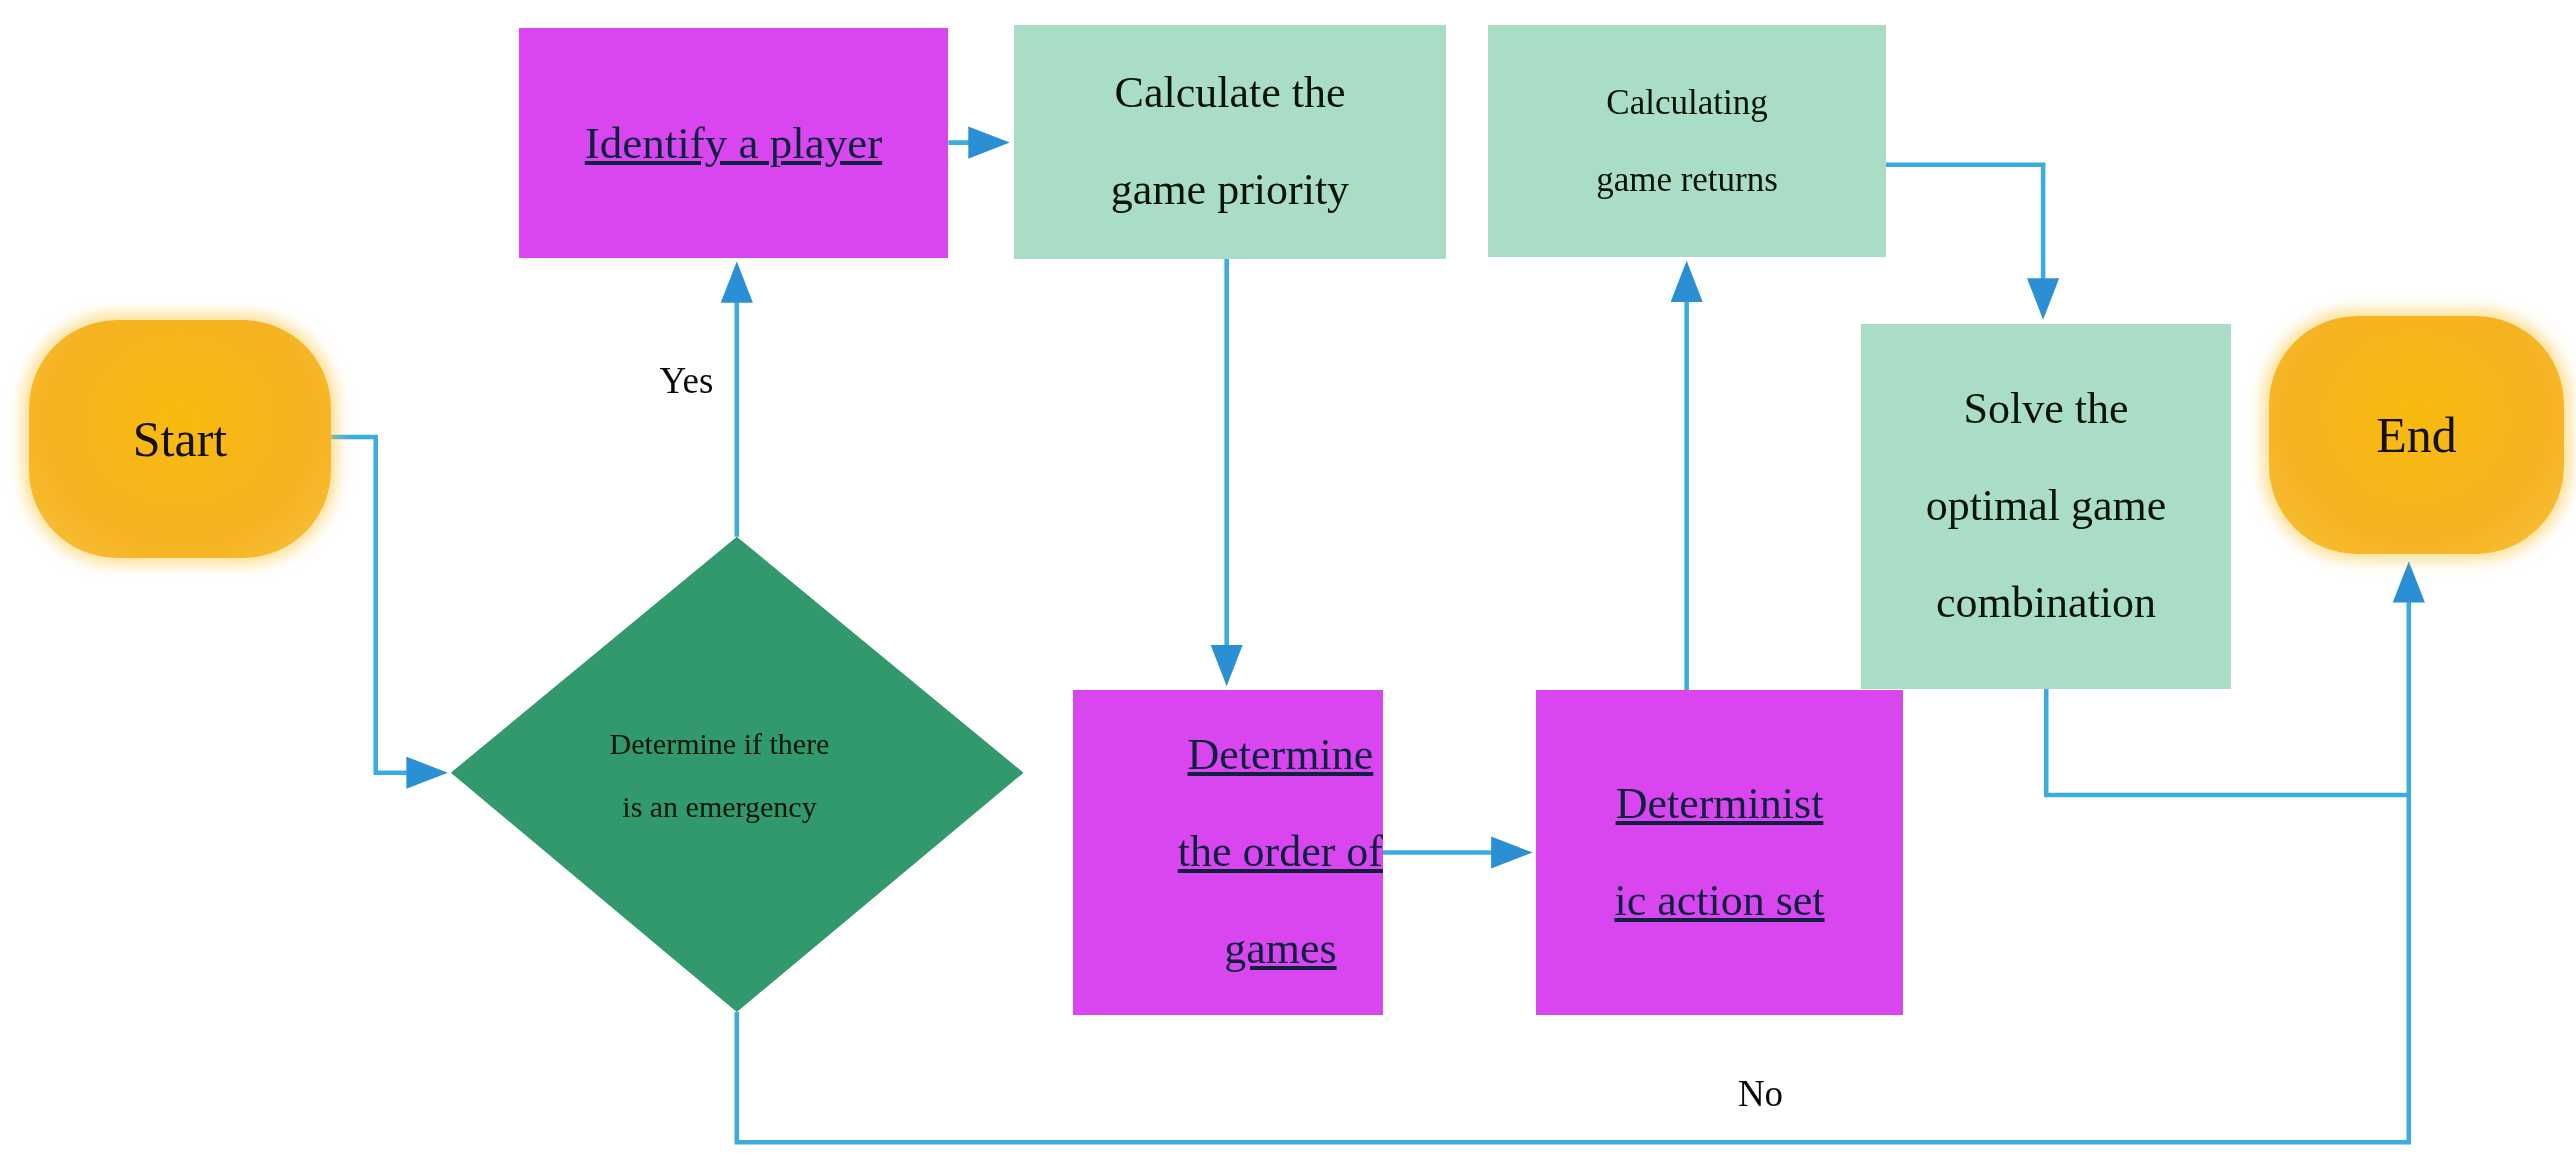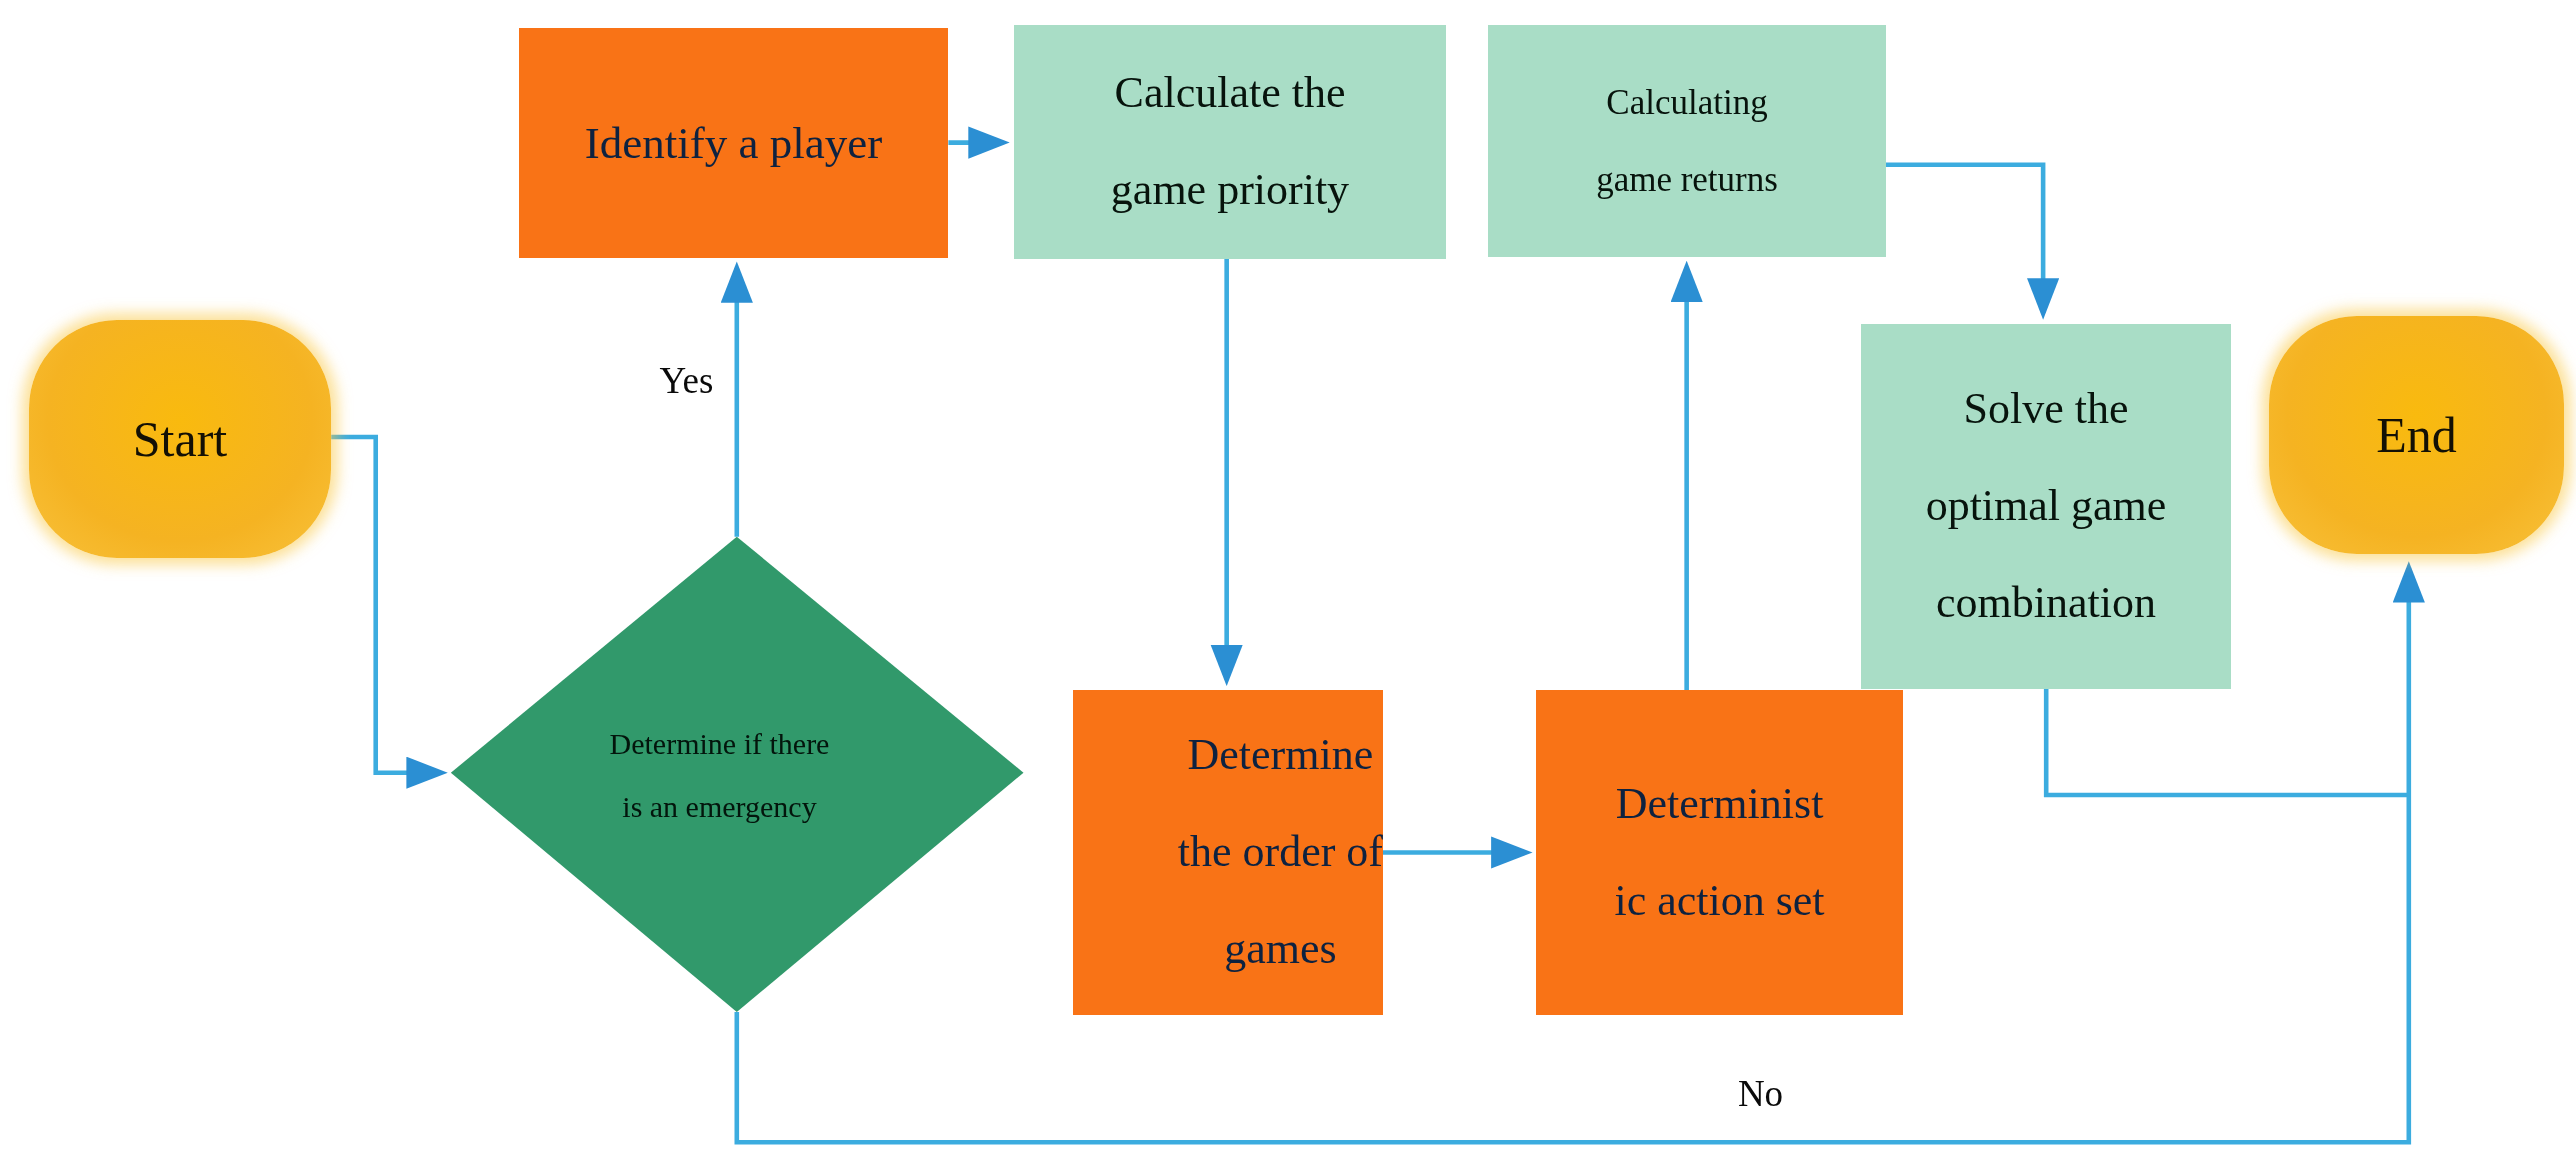--- a/index.html
+++ b/index.html
@@ -18,21 +18,21 @@
   }
   .node .ln{display:block;}
   .terminal{
     background:radial-gradient(ellipse at 50% 42%, #F9BA0E 0%, #F5B322 62%, #F8C23C 100%);
     border-radius:88px;
     box-shadow:0 0 14px 7px rgba(249,200,70,0.55);
     font-size:50px;color:#131005;
   }
   #n-start{left:29px;top:320px;width:302px;height:238px;}
   #n-end{left:2269px;top:316px;width:295px;height:238px;align-items:center;}
-  .process-blue{background:#f97316;color:#0e2240;}
+  .process-blue{background:#d946ef;color:#0e2240;text-decoration:underline;}
   .process-mint{background:#A9DDC6;color:#07130c;}
   #n-identify{left:519px;top:28px;width:429px;height:230px;font-size:45px;}
   #n-calc{left:1014px;top:24.5px;width:432px;height:234px;font-size:44px;line-height:2.2;}
   #n-returns{left:1488px;top:25px;width:398px;height:232px;font-size:35px;line-height:2.2;}
   #n-solve{left:1861px;top:324px;width:370px;height:365px;font-size:44px;line-height:2.2;}
   #n-order{left:1073px;top:690px;width:310px;height:325px;font-size:44px;line-height:2.2;justify-content:flex-end;}
   #n-action{left:1536px;top:690px;width:367px;height:325px;font-size:44px;line-height:2.2;}
   #n-decision-label{
     left:428px;top:675px;width:583px;height:199px;
     font-size:30px;line-height:2.1;color:#03150c;

